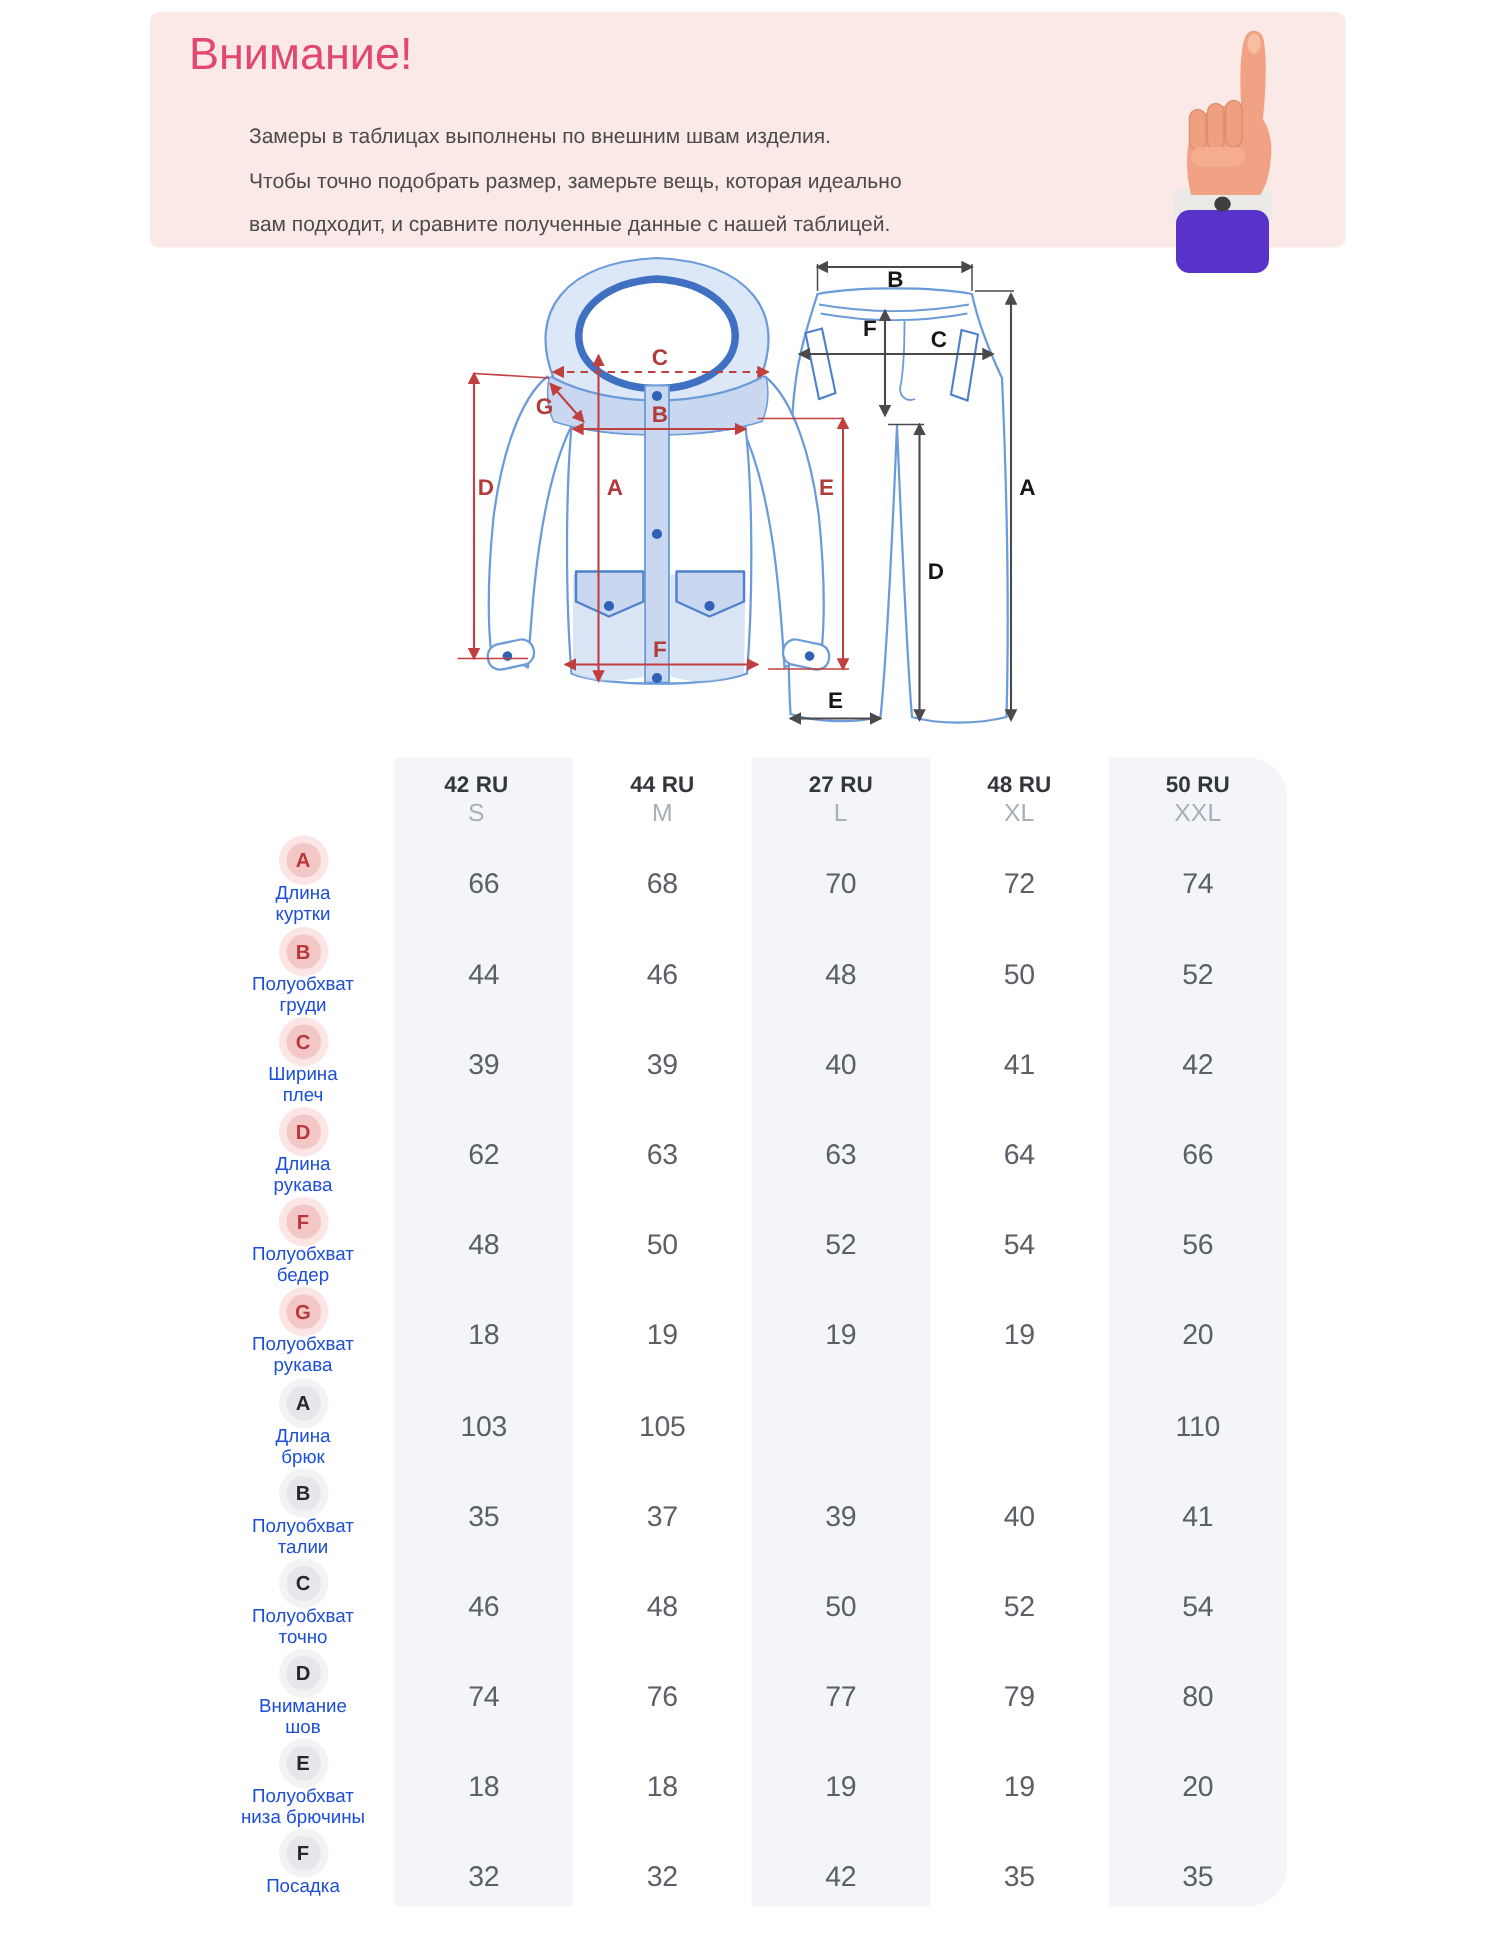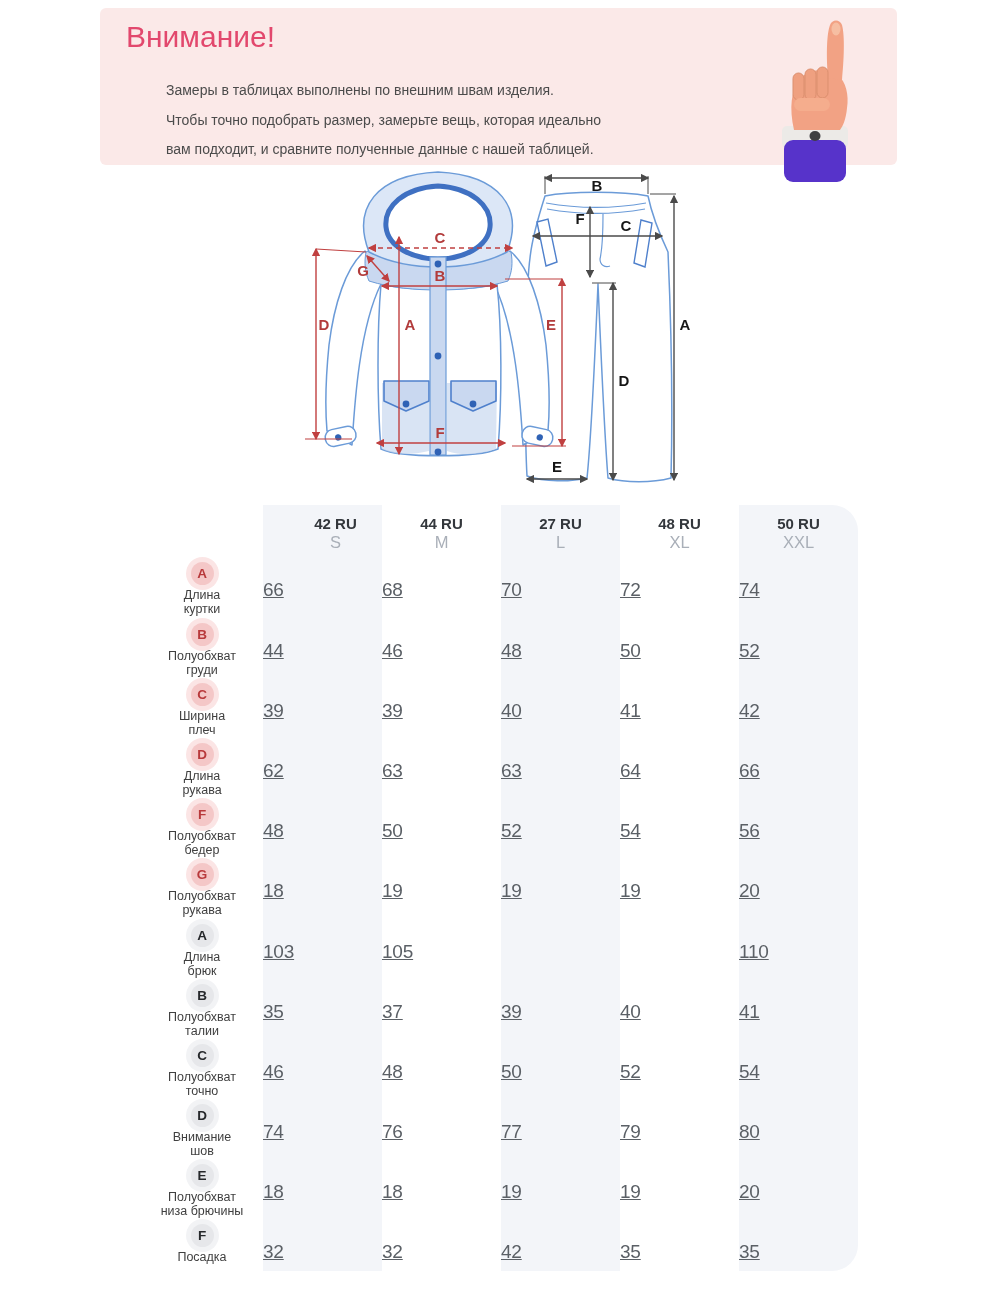--- a/index.html
+++ b/index.html
@@ -19,23 +19,23 @@
   .stripe.last{border-radius:0 26px 26px 0;}
   .hcol{position:absolute;top:505px;width:119px;text-align:center;}
   .hsize{font-size:15px;font-weight:bold;color:#33373C;margin-top:10px;}
   .hintl{font-size:16.5px;color:#A9AFB8;margin-top:1px;}
   .trow{position:absolute;left:0;width:1000px;height:60px;}
   .rlabel{position:absolute;left:142px;width:120px;top:0;text-align:center;}
   .badge{display:inline-block;width:23px;height:23px;border-radius:50%;font-weight:bold;
          font-size:13.5px;line-height:23px;text-align:center;margin-top:2px;}
   .badge.red{background:#F4C7C7;color:#B8393B;box-shadow:0 0 0 5px #FBE5E5;}
   .badge.blk{background:#E6E7EA;color:#26282B;box-shadow:0 0 0 5px #F2F3F5;}
-  .rltext{margin-top:4px;font-size:12.5px;line-height:13.5px;color:#404040;}
-  .cell{position:absolute;top:0;width:119px;height:60px;line-height:60px;
-        font-size:19px;color:#5B6066;letter-spacing:-0.2px;text-decoration:underline;}
+  .rltext{margin-top:4px;font-size:12.5px;line-height:13.5px;color:#1d4ed8;}
+  .cell{position:absolute;top:0;width:119px;height:60px;line-height:60px;text-align:center;
+        font-size:19px;color:#5B6066;letter-spacing:-0.2px;}
   .c0{left:263px}.c1{left:382px}.c2{left:501px}.c3{left:620px}.c4{left:739px}
 </style>
 </head>
 <body>
 
 <div id="canvas">
 
   <div class="notice">
     <div class="ntitle">Внимание!</div>
     <div class="nbody">
@@ -151,21 +151,21 @@
     <text class="pl" x="626" y="231" text-anchor="middle">C</text>
     <text class="pl" x="685" y="330" text-anchor="middle">A</text>
     <text class="pl" x="624" y="386" text-anchor="middle">D</text>
     <text class="pl" x="557" y="472" text-anchor="middle">E</text>
   </svg>
 
   <div class="stripe" style="left:263px"></div>
   <div class="stripe" style="left:501px"></div>
   <div class="stripe last" style="left:739px"></div>
 
-  <div class="hcol" style="left:276px">
+  <div class="hcol" style="left:258px">
     <div class="hsize">42 RU</div>
     <div class="hintl">S</div>
   </div>
   <div class="hcol" style="left:382px">
     <div class="hsize">44 RU</div>
     <div class="hintl">M</div>
   </div>
   <div class="hcol" style="left:501px">
     <div class="hsize">27 RU</div>
     <div class="hintl">L</div>

